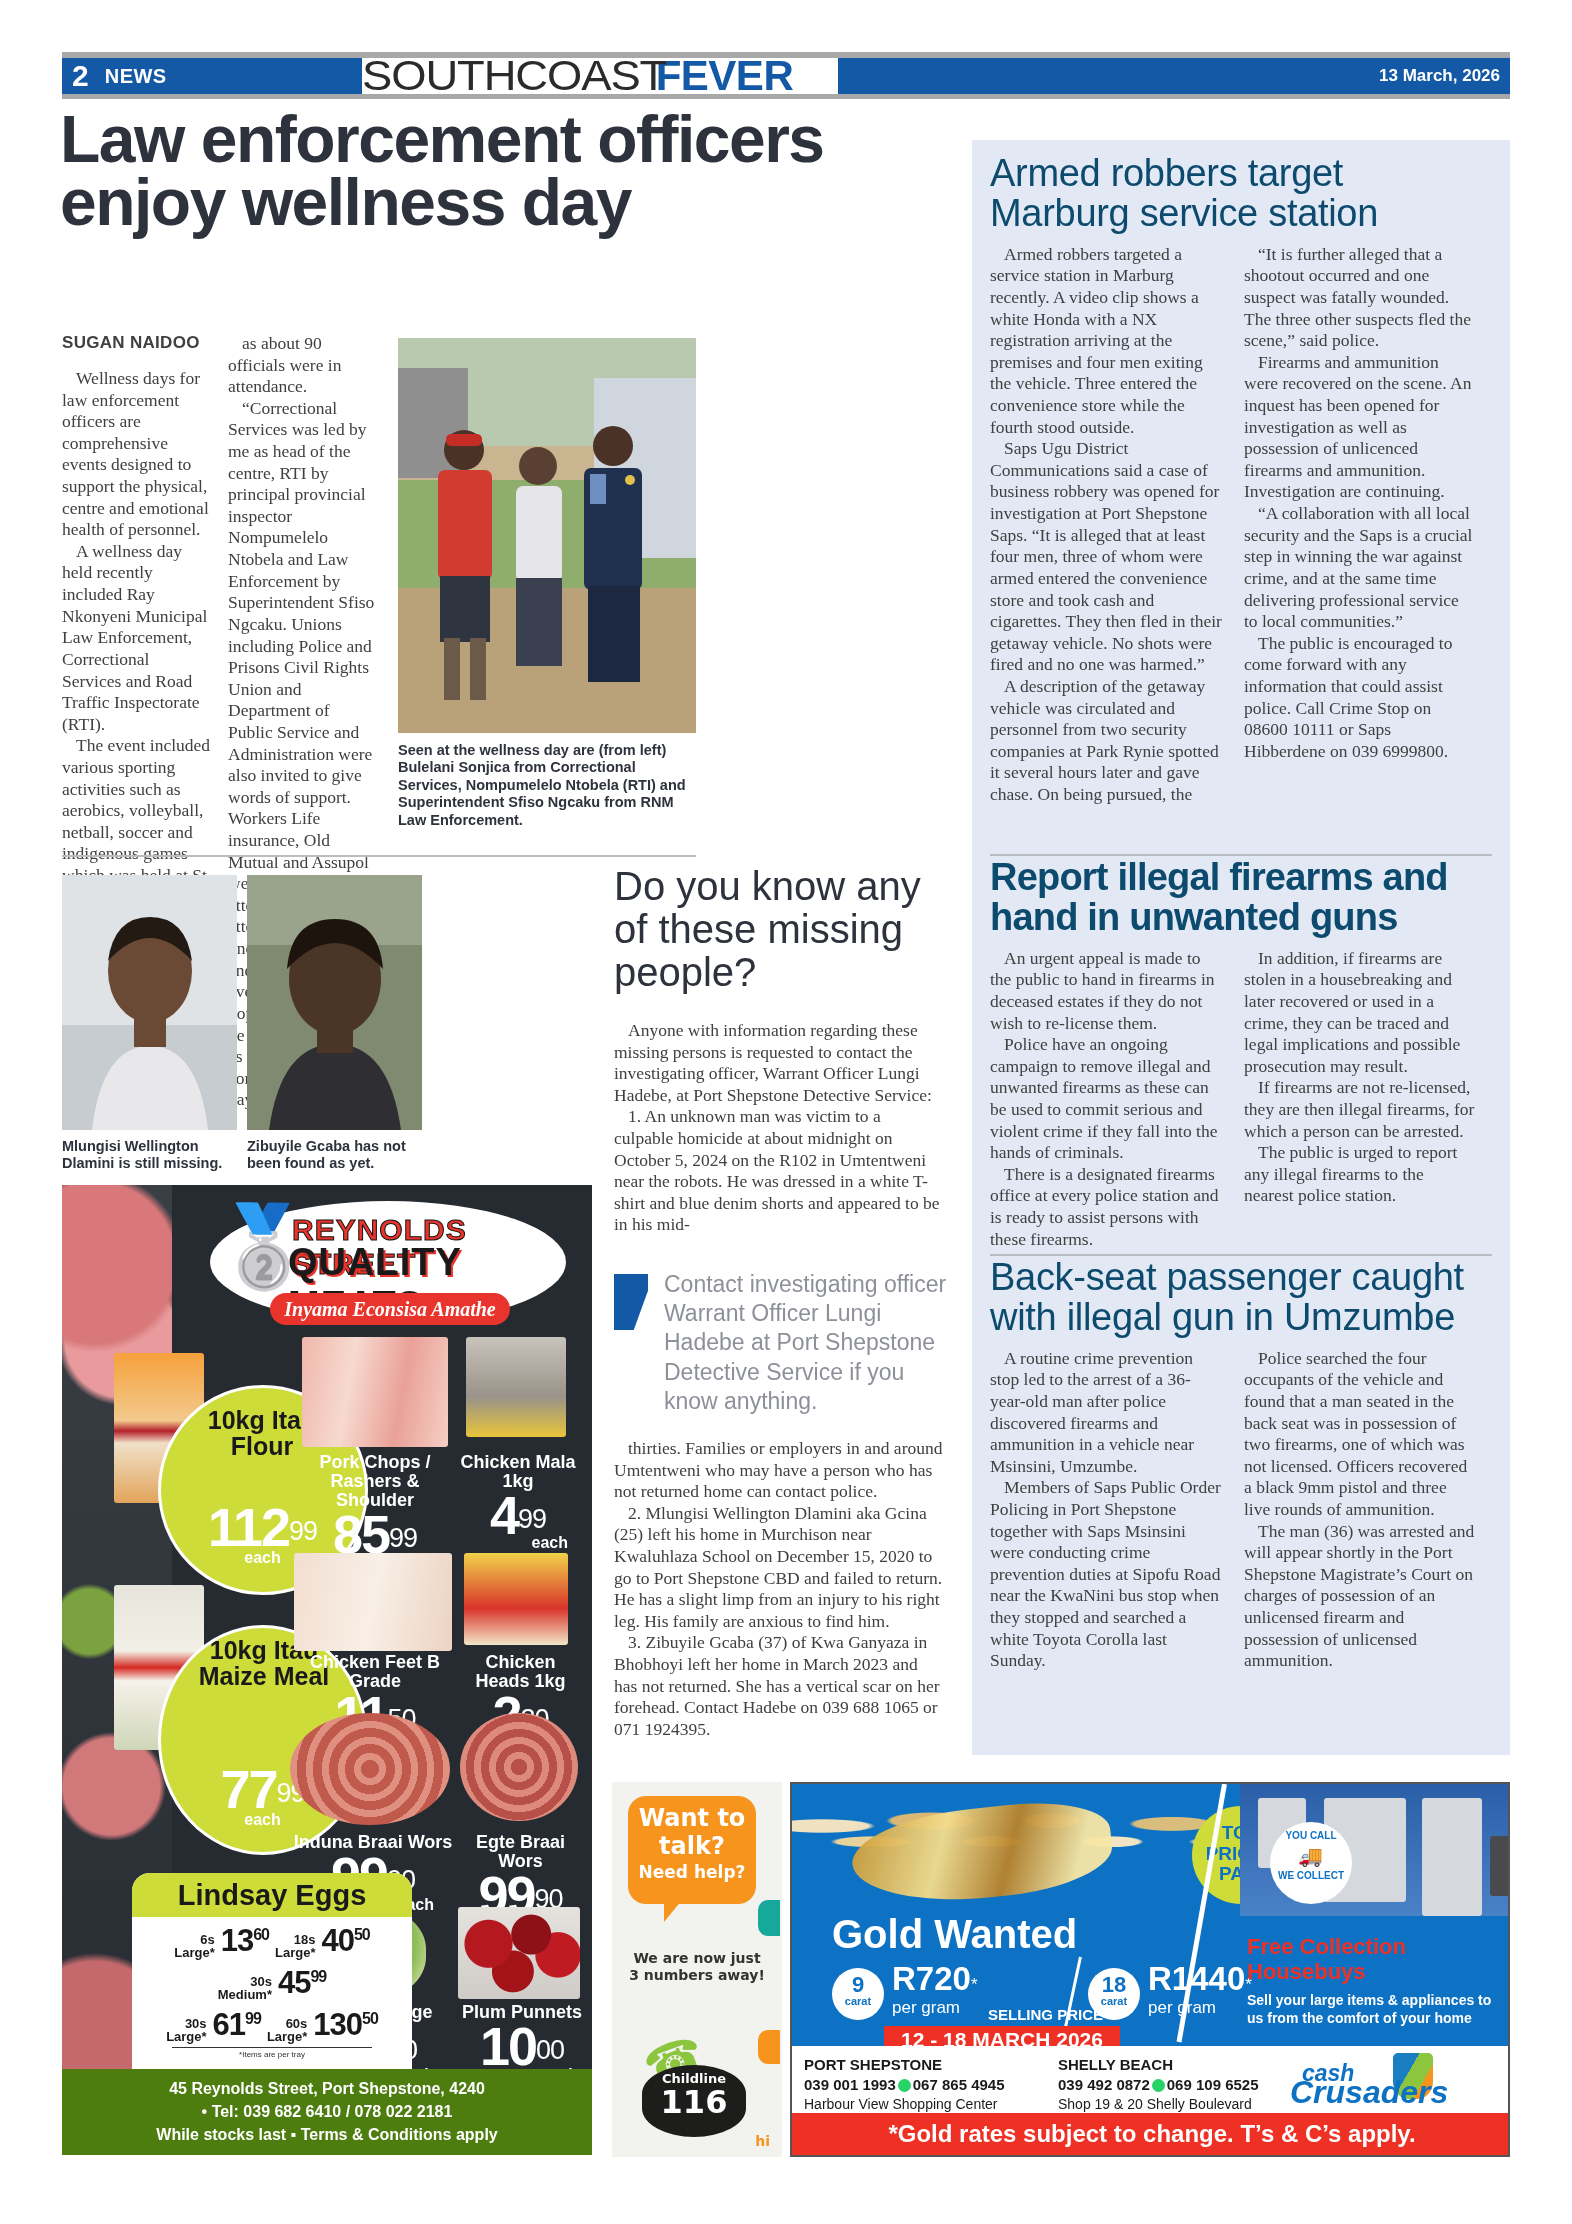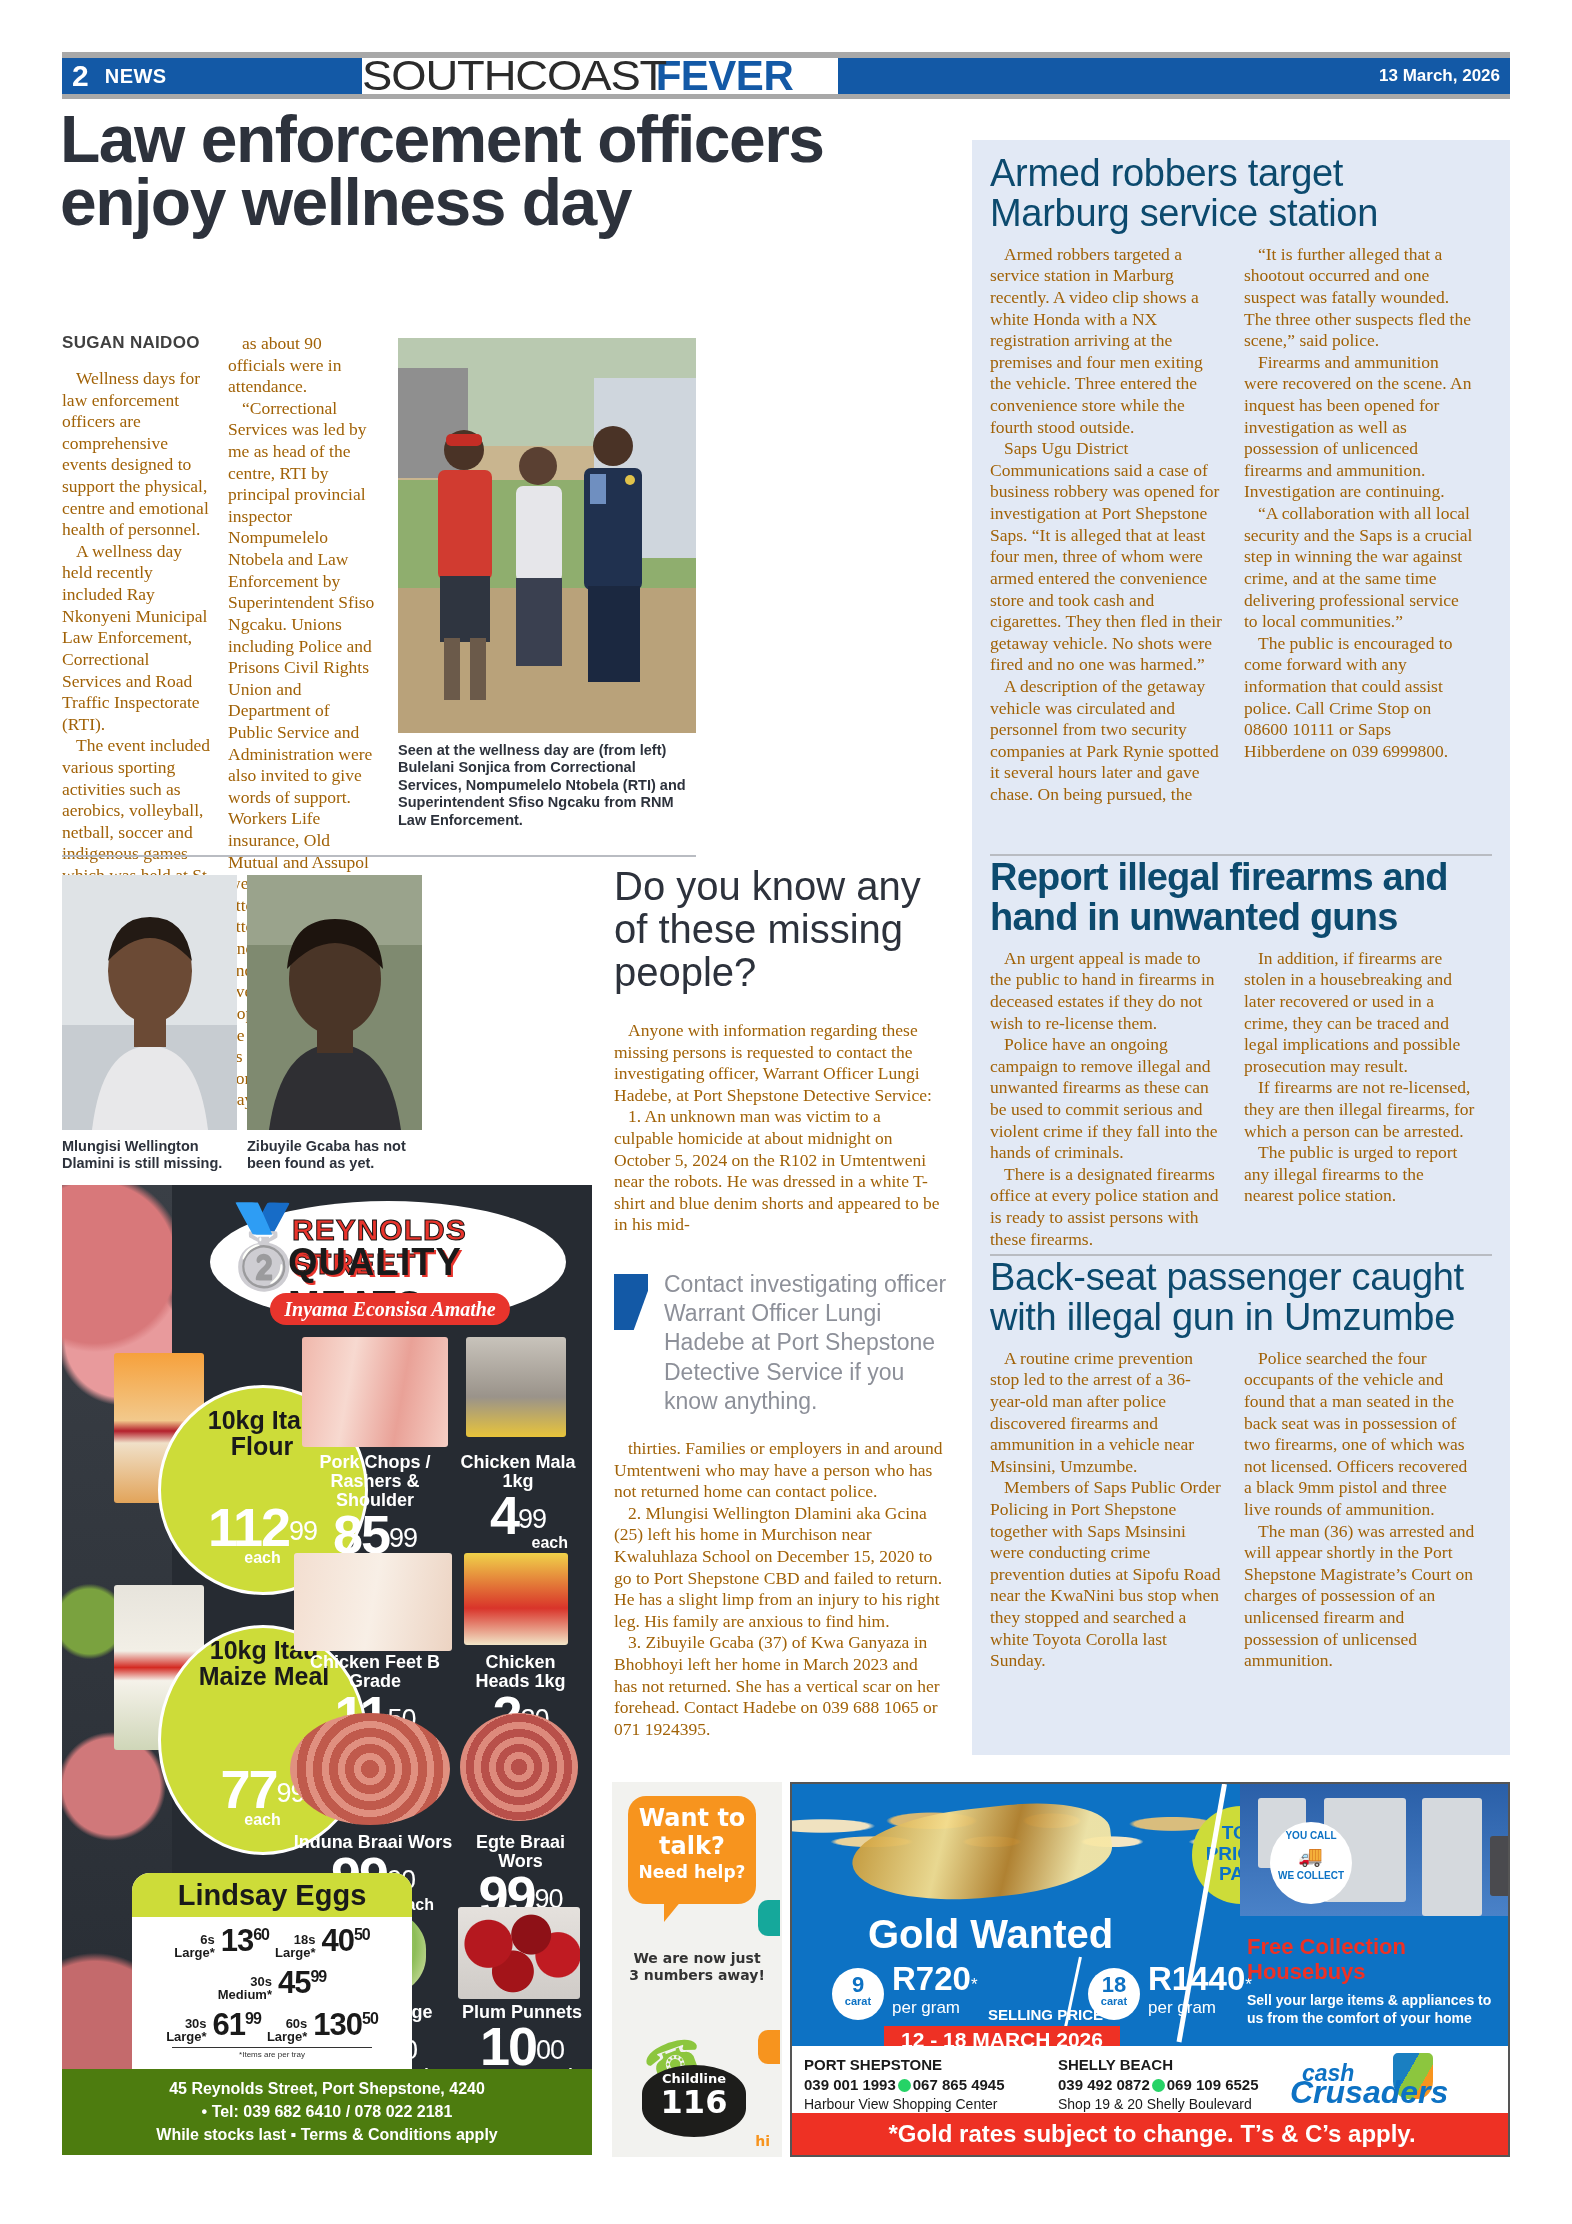--- a/index.html
+++ b/index.html
@@ -42,21 +42,21 @@
     letter-spacing:-1.5px;
     font-family:"Liberation Sans Narrow","Liberation Sans",sans-serif;
   }
   .byline {
     position:absolute; left:62px; top:333px; width:220px;
     color:#404040; font-size:17px; font-weight:bold; letter-spacing:.3px;
     font-family:"Liberation Sans Narrow","Liberation Sans",sans-serif;
   }
   .serif-col {
     font-family:"Liberation Serif", serif;
-    font-size:17.5px; line-height:1.235; color:#a16207; text-align:left;
+    font-size:17.5px; line-height:1.235; color:#404040; text-align:left;
   }
   .serif-col p { text-indent:14px; margin:0; }
   .lead-c1 { position:absolute; left:62px; top:368px; width:150px; }
   .lead-c2 { position:absolute; left:228px; top:333px; width:150px; }
 
   .lead-photo {
     position:absolute; left:398px; top:338px; width:298px; height:395px;
     background:linear-gradient(#8fb4d8,#c8d8e6);
     overflow:hidden;
   }
@@ -250,21 +250,21 @@
     background:linear-gradient(110deg,#c9962f,#f4dd8e 35%,#b8822a 60%,#f7e7a5 85%);
     border-radius:50% 40% 45% 55%;
     transform:rotate(-6deg);
     opacity:.95;
   }
   .cc-top-badge {
     position:absolute; left:400px; top:22px; width:98px; height:98px;
     background:#cddc39; border-radius:50%; color:#0d72c4; text-align:center;
     font-weight:bold; font-size:19px; line-height:1.08; padding-top:17px;
   }
-  .cc-gw { position:absolute; left:40px; top:128px; font-size:40px; font-weight:bold; color:#fff;margin-left:36px; }
+  .cc-gw { position:absolute; left:40px; top:128px; font-size:40px; font-weight:bold; color:#fff; }
   .cc-carat { position:absolute; width:52px; height:52px; background:#fff; border-radius:50%;
               color:#0d72c4; text-align:center; }
   .cc-carat .n { font-size:22px; font-weight:bold; line-height:1.05; padding-top:5px; }
   .cc-carat .u { font-size:11px; font-weight:bold; line-height:1; }
   .cc-rate { position:absolute; color:#fff; }
   .cc-rate .r { font-size:33px; font-weight:bold; }
   .cc-rate .pg { font-size:17px; }
   .cc-slash { position:absolute; left:278px; top:172px; width:3px; height:86px;
               background:#fff; transform:rotate(12deg); }
   .cc-sell { position:absolute; left:196px; top:222px; font-size:15px; font-weight:bold; color:#fff; }

